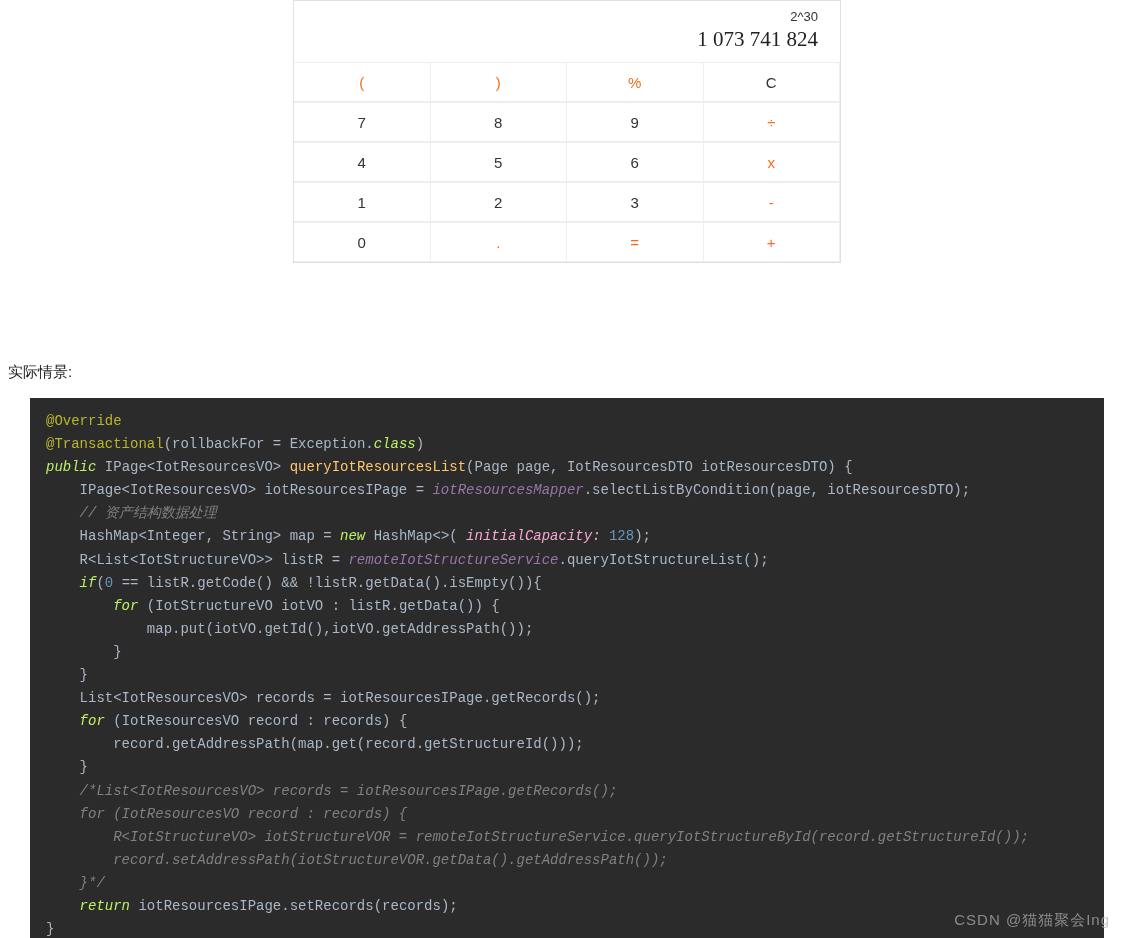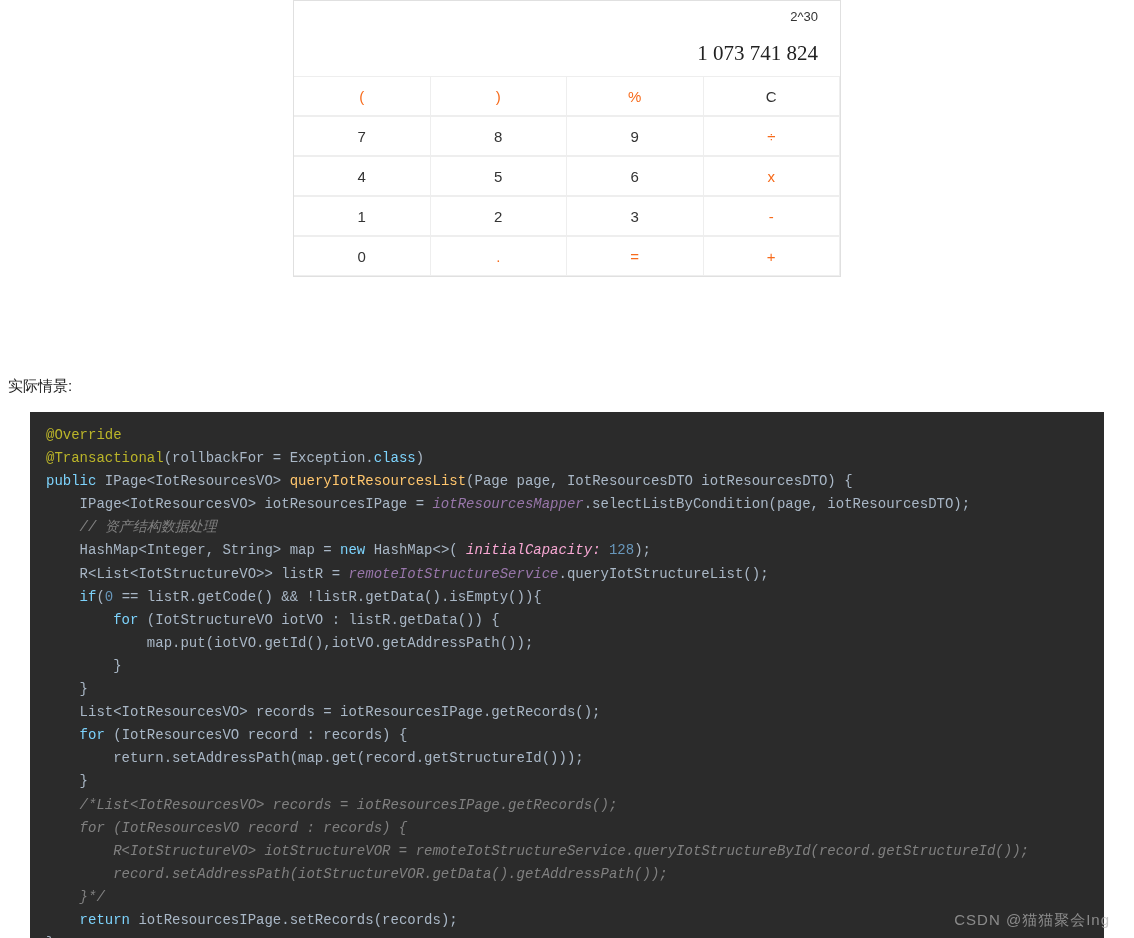--- a/index.html
+++ b/index.html
@@ -2,34 +2,34 @@
 <html><head>
 <meta charset="utf-8">
 <style>
 * { margin: 0; padding: 0; box-sizing: border-box; }
 body { background: #fff; font-family: Arial, sans-serif; width: 1134px; }
 
 
 .calc-container { display: flex; justify-content: center; padding-top: 0; }
 .calculator { width: 548px; background: #fff; border: 1px solid #e0e0e0; }
 .calc-display { background: #fff; padding: 8px 22px 10px; text-align: right; }
-.calc-expression { font-size: 13px; color: #333; margin-bottom: 17px; }
+.calc-expression { font-size: 13px; color: #333; margin-bottom: 3px; }
 .calc-result { font-size: 21px; color: #222; font-weight: 400; font-family: Liberation Serif, serif; }
 .calc-grid { display: grid; grid-template-columns: repeat(4, 1fr); }
 .calc-btn { border: 1px solid #eee; border-left: none; border-top: 1px solid #eee; height: 40px; display: flex; align-items: center; justify-content: center; font-size: 15px; color: #333; cursor: pointer; background: #fff; }
 .calc-btn:first-child, .calc-btn:nth-child(4n+1) { border-left: none; }
 .calc-btn.orange { color: #f76b1c; }
 
 
 .section-heading { margin: 100px 0 16px 8px; font-size: 15px; color: #222; }
 
 
 .code-block { background: #2b2b2b; color: #a9b7c6; font-family: 'Courier New', Consolas, monospace; font-size: 14px; line-height: 1.65; padding: 12px 16px; margin: 0 30px 0 30px; overflow-x: auto; white-space: pre; }
 .code-block .ann { color: #bbb529; font-family: Liberation Mono, monospace; }
-.code-block .kw { color: #7dd3fc; }
+.code-block .kw { color: #bef264; font-style: italic; }
 .code-block .comment { color: #808080; font-style: italic; }
 .code-block .num { color: #6897bb; text-align: center; }
 .code-block .param { color: #f9a8d4; font-style: italic; }
 .code-block .field { color: #9876aa; font-style: italic; }
 .code-block .fn { color: #ffc66d; }
 
 
 .watermark { position: fixed; bottom: 8px; right: 24px; color: rgba(180,180,180,0.7); font-size: 15px; letter-spacing: 1px; pointer-events: none; }
 </style>
 </head>
@@ -75,21 +75,21 @@
     <span class="comment">// 资产结构数据处理</span>
     <span>HashMap&lt;Integer, String&gt; map = </span><span class="kw">new</span><span> HashMap&lt;&gt;(</span><span class="param"> initialCapacity: </span><span class="num">128</span><span>);</span>
     <span>R&lt;List&lt;IotStructureVO&gt;&gt; listR = </span><span class="field">remoteIotStructureService</span><span>.queryIotStructureList();</span>
     <span class="kw">if</span><span>(</span><span class="num">0</span><span> == listR.getCode() &amp;&amp; !listR.getData().isEmpty()){</span>
         <span class="kw">for</span><span> (IotStructureVO iotVO : listR.getData()) {</span>
             <span>map.put(iotVO.getId(),iotVO.getAddressPath());</span>
         <span>}</span>
     <span>}</span>
     <span>List&lt;IotResourcesVO&gt; records = iotResourcesIPage.getRecords();</span>
     <span class="kw">for</span><span> (IotResourcesVO record : records) {</span>
-        <span>return.setAddressPath(map.get(record.getStructureId()));</span>
+        <span>record.getAddressPath(map.get(record.getStructureId()));</span>
     <span>}</span>
     <span class="comment">/*List&lt;IotResourcesVO&gt; records = iotResourcesIPage.getRecords();</span>
     <span class="comment">for (IotResourcesVO record : records) {</span>
     <span class="comment">    R&lt;IotStructureVO&gt; iotStructureVOR = remoteIotStructureService.queryIotStructureById(record.getStructureId());</span>
     <span class="comment">    record.setAddressPath(iotStructureVOR.getData().getAddressPath());</span>
     <span class="comment">}*/</span>
     <span class="kw">return</span><span> iotResourcesIPage.setRecords(records);</span>
 <span>}</span></div>
 
 <div class="watermark">CSDN @猫猫聚会Ing</div>

